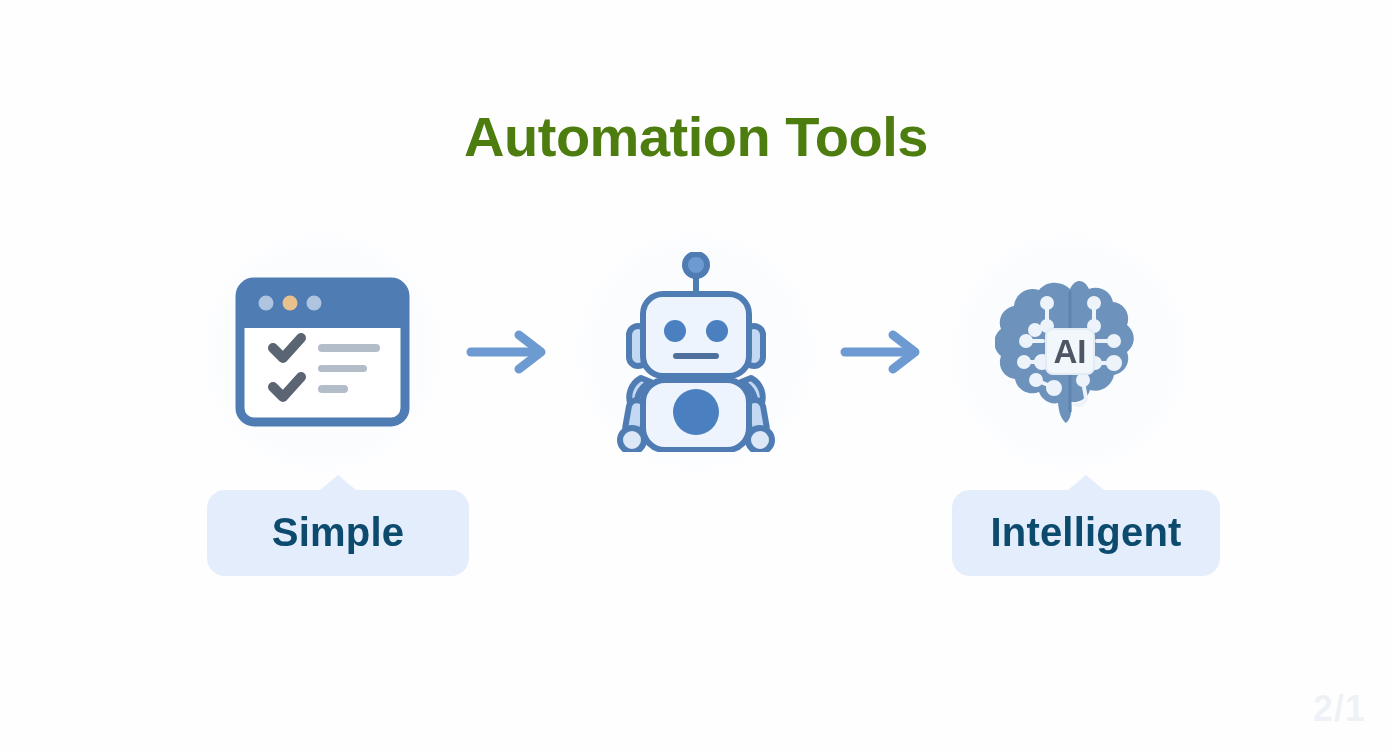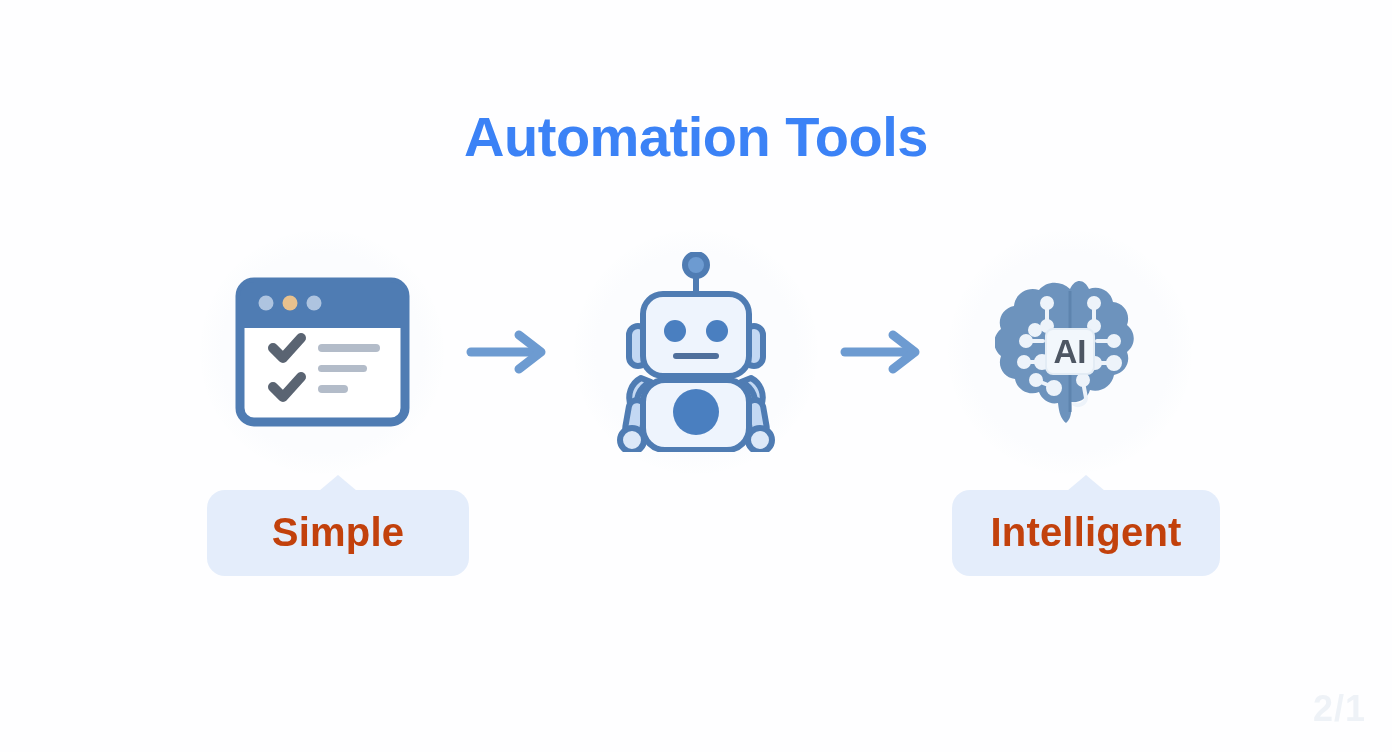--- a/index.html
+++ b/index.html
@@ -16,21 +16,21 @@
   }
 
   
   .page-title {
     position:absolute;
     top:104px; left:0; width:1392px;
     text-align:center;
     font-size:56px;
     font-weight:bold;
     letter-spacing:-0.5px;
-    color:#3b82f6;
+    color:#4d7c0f;
   }
 
   
   .stages {
     position:absolute;
     top:230px; left:0; width:1392px; height:370px;
     display:flex;
     align-items:flex-start;
     justify-content:center;
   }
@@ -71,21 +71,21 @@
   .pill {
     position:relative;
     margin-top:16px;
     background:#e4edfb;
     border-radius:18px;
     padding:22px 38px 24px;
     min-width:262px;
     text-align:center;
     font-size:40px;
     font-weight:bold;
-    color:#c2410c;
+    color:#0c4a6e;
     letter-spacing:0.2px;
     line-height:1;
     margin-left:32px;
   }
   .pill.has-notch::before {
     content:"";
     position:absolute;
     top:-15px; left:50%;
     transform:translateX(-50%);
     width:0; height:0;

